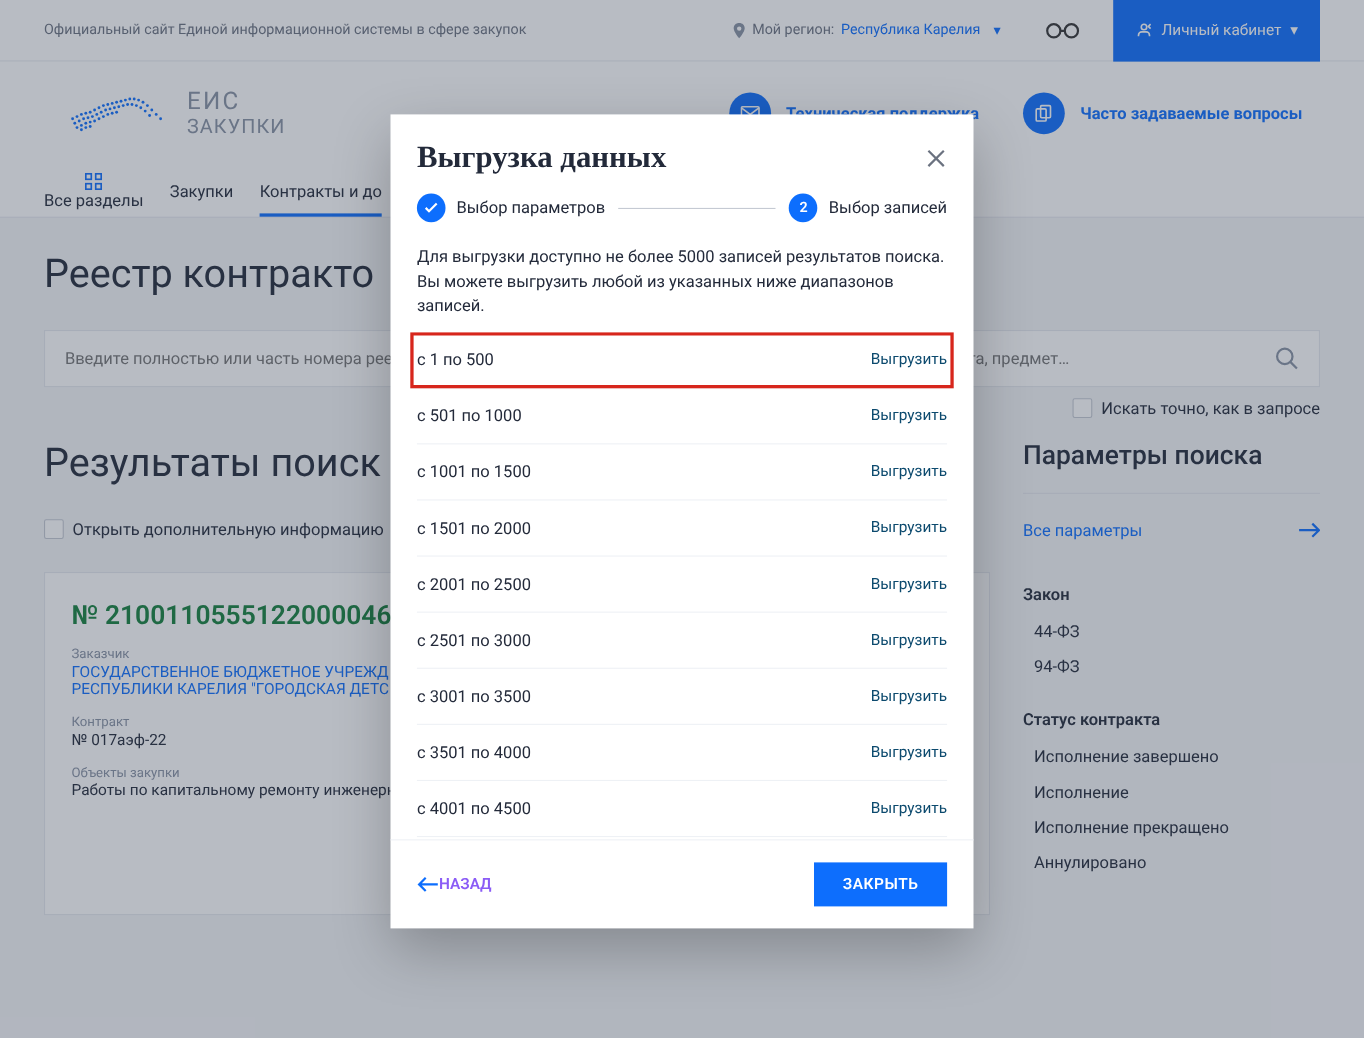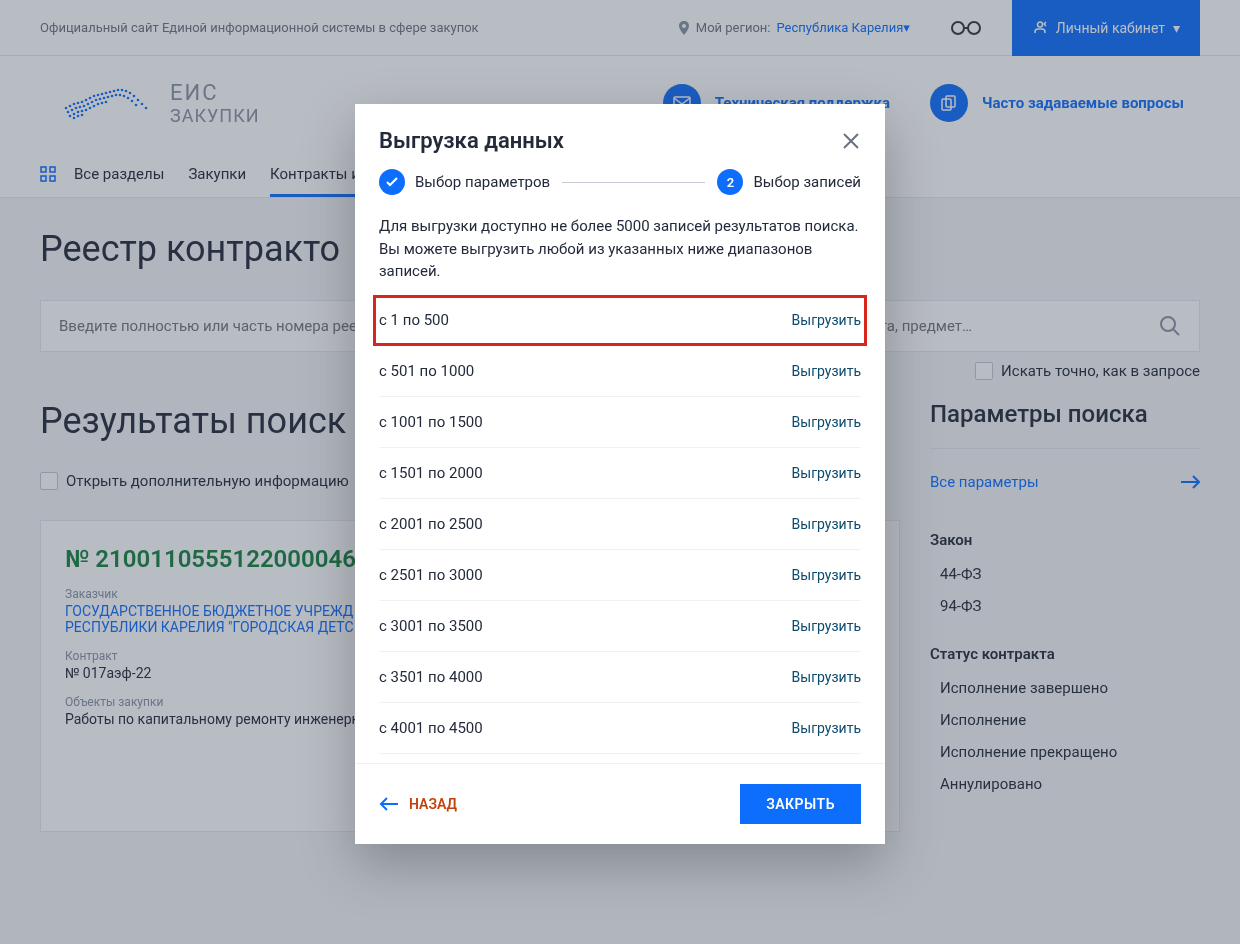--- a/index.html
+++ b/index.html
@@ -1,34 +1,34 @@
 <!DOCTYPE html>
 <html><head>
 <meta charset="utf-8">
 <style>
 * { margin:0; padding:0; box-sizing:border-box; font-family:-apple-system,BlinkMacSystemFont,'Segoe UI',Roboto,Arial,sans-serif; }
 body { background:#f5f6f8; color:#232a3a; width:1240px; height:944px; overflow:hidden; position:relative; }
 .topbar { height:56px; background:#fff; border-bottom:1px solid #e5e8ee; display:flex; align-items:center; padding:0 40px; font-size:13px; color:#6b7280; }
 .topbar .region { margin-left:auto; display:flex; align-items:center; gap:6px; }
-.topbar .region-link { color:#0d6efd; cursor:pointer; display:flex; align-items:center; gap:0;}
+.topbar .region-link { color:#0d6efd; cursor:pointer; display:flex; align-items:center; gap:12px;}
 .topbar .eye { margin-left:40px; font-size:20px; color:#333; }
 .account-btn { margin-left:30px; background:#0d6efd; color:#fff; padding:18px 20px; display:flex; align-items:center; gap:8px; font-size:14px; cursor:pointer; height:56px;}
 .header { background:#fff; padding:22px 56px; display:flex; align-items:center; gap:20px; }
 .logo-wrap { display:flex; align-items:center; gap:14px; }
 .logo-map { width:100px; height:50px; position:relative; }
 .logo-map svg { width:100%; height:100%; }
 .logo-text { display:flex; flex-direction:column; color:#6b7280; }
 .logo-text .l1 { font-size:22px; letter-spacing:2px; color:#8892a4;}
 .logo-text .l2 { font-size:18px; letter-spacing:1px; color:#8892a4;}
 .header-links { margin-left:auto; display:flex; gap:40px;font-weight:bold; }
 .hlink { display:flex; align-items:center; gap:14px; cursor:pointer; }
 .hlink .circ { width:38px; height:38px; border-radius:50%; background:#0d6efd; display:flex; align-items:center; justify-content:center; }
 .hlink .label { color:#0d6efd; font-size:15px; }
 .nav { background:#fff; border-bottom:1px solid #e5e8ee; padding:0 40px; display:flex; gap:24px; height:48px; align-items:center; font-size:15px;}
-.nav-item { color:#232a3a; padding:14px 0; cursor:pointer; display:flex; align-items:center; gap:18px;}
+.nav-item { color:#232a3a; padding:14px 0; cursor:pointer; display:flex; align-items:center; gap:0;flex-direction:column;}
 .nav-item.active { border-bottom:3px solid #0d6efd; padding-bottom:11px;}
 .page { padding:30px 40px; }
 .page-title { font-size:36px; font-weight:400; color:#232a3a; margin-bottom:30px;}
 .search-row { background:#fff; border:1px solid #e5e8ee; padding:14px 18px; display:flex; align-items:center; margin-bottom:10px;}
 .search-row input { border:0; outline:0; flex:1; font-size:15px; color:#6b7280;}
 .search-icon { color:#6b7280; }
 .exact-row { display:flex; justify-content:flex-end; margin-bottom:20px;}
 .chk { display:flex; align-items:center; gap:8px; font-size:15px; color:#232a3a; cursor:pointer;}
 .chk .box { width:18px; height:18px; border:1px solid #c5cad3; border-radius:2px; background:#fff; display:flex; align-items:center; justify-content:center;}
 .content-row { display:flex; gap:30px; }
@@ -43,34 +43,34 @@
 .sidecol { width:270px;}
 .side-title { font-size:24px; font-weight:500; margin-bottom:20px;}
 .side-divider { border-bottom:1px solid #e5e8ee; margin-bottom:24px;}
 .all-params { color:#0d6efd; display:flex; align-items:center; justify-content:space-between; cursor:pointer; font-size:15px; margin-bottom:40px;}
 .side-sec-title { font-size:15px; font-weight:600; margin-bottom:16px;}
 .side-chk { display:flex; align-items:center; gap:10px; margin-bottom:14px; font-size:15px; cursor:pointer;}
 
 .overlay { position:absolute; inset:0; background:rgba(52,62,84,0.35); display:flex; justify-content:center; padding-top:104px;}
 .modal { width:530px; background:#fff; height:740px; display:flex; flex-direction:column; box-shadow:0 20px 50px rgba(0,0,0,.25);}
 .modal-head { padding:24px 24px 16px; display:flex; align-items:center; justify-content:space-between;}
-.modal-title { font-size:22px; font-weight:600;}
+.modal-title { font-size:28px; font-weight:600;font-family:Liberation Serif, serif;}
 .close-x { cursor:pointer; color:#6b7280;}
 .steps { display:flex; align-items:center; gap:12px; padding:0 24px 20px;}
 .step { display:flex; align-items:center; gap:10px; }
 .step-circ { width:26px; height:26px; border-radius:50%; background:#0d6efd; color:#fff; display:flex; align-items:center; justify-content:center; font-size:13px; font-weight:600;}
 .step-line { flex:1; height:1px; background:#c5cad3;}
 .step-label { font-size:15px; }
 .modal-desc { padding:0 24px 12px; font-size:15px; line-height:1.5;}
 .ranges { flex:1; overflow-y:auto; padding:0 24px;}
 .range-row { display:flex; align-items:center; justify-content:space-between; padding:16px 0; border-bottom:1px solid #eef1f5; font-size:15px;}
 .range-row.hl { outline:3px solid #d7261c; outline-offset:-3px; padding-left:6px; padding-right:6px; margin:0 -6px;}
 .range-btn { color:#0c4a6e; cursor:pointer; font-size:14px;}
 .modal-foot { padding:20px 24px; display:flex; align-items:center; justify-content:space-between; border-top:1px solid #eef1f5;}
-.back-btn { color:#c2410c; display:flex; align-items:center; gap:10px; cursor:pointer; font-weight:600; font-size:14px;justify-content:space-between;}
+.back-btn { color:#8b5cf6; display:flex; align-items:center; cursor:pointer; font-weight:600; font-size:14px;justify-content:space-between;}
 .close-btn { background:#0d6efd; color:#fff; padding:12px 26px; font-weight:600; font-size:14px; cursor:pointer; letter-spacing:.5px;}
 .card-cols { display:flex; gap:60px;}
 .card-col-left { flex:1; }
 .card-col-right { width:200px;}
 svg { display:block;}
 </style>
 </head>
 <body>
 
 <div class="topbar">

